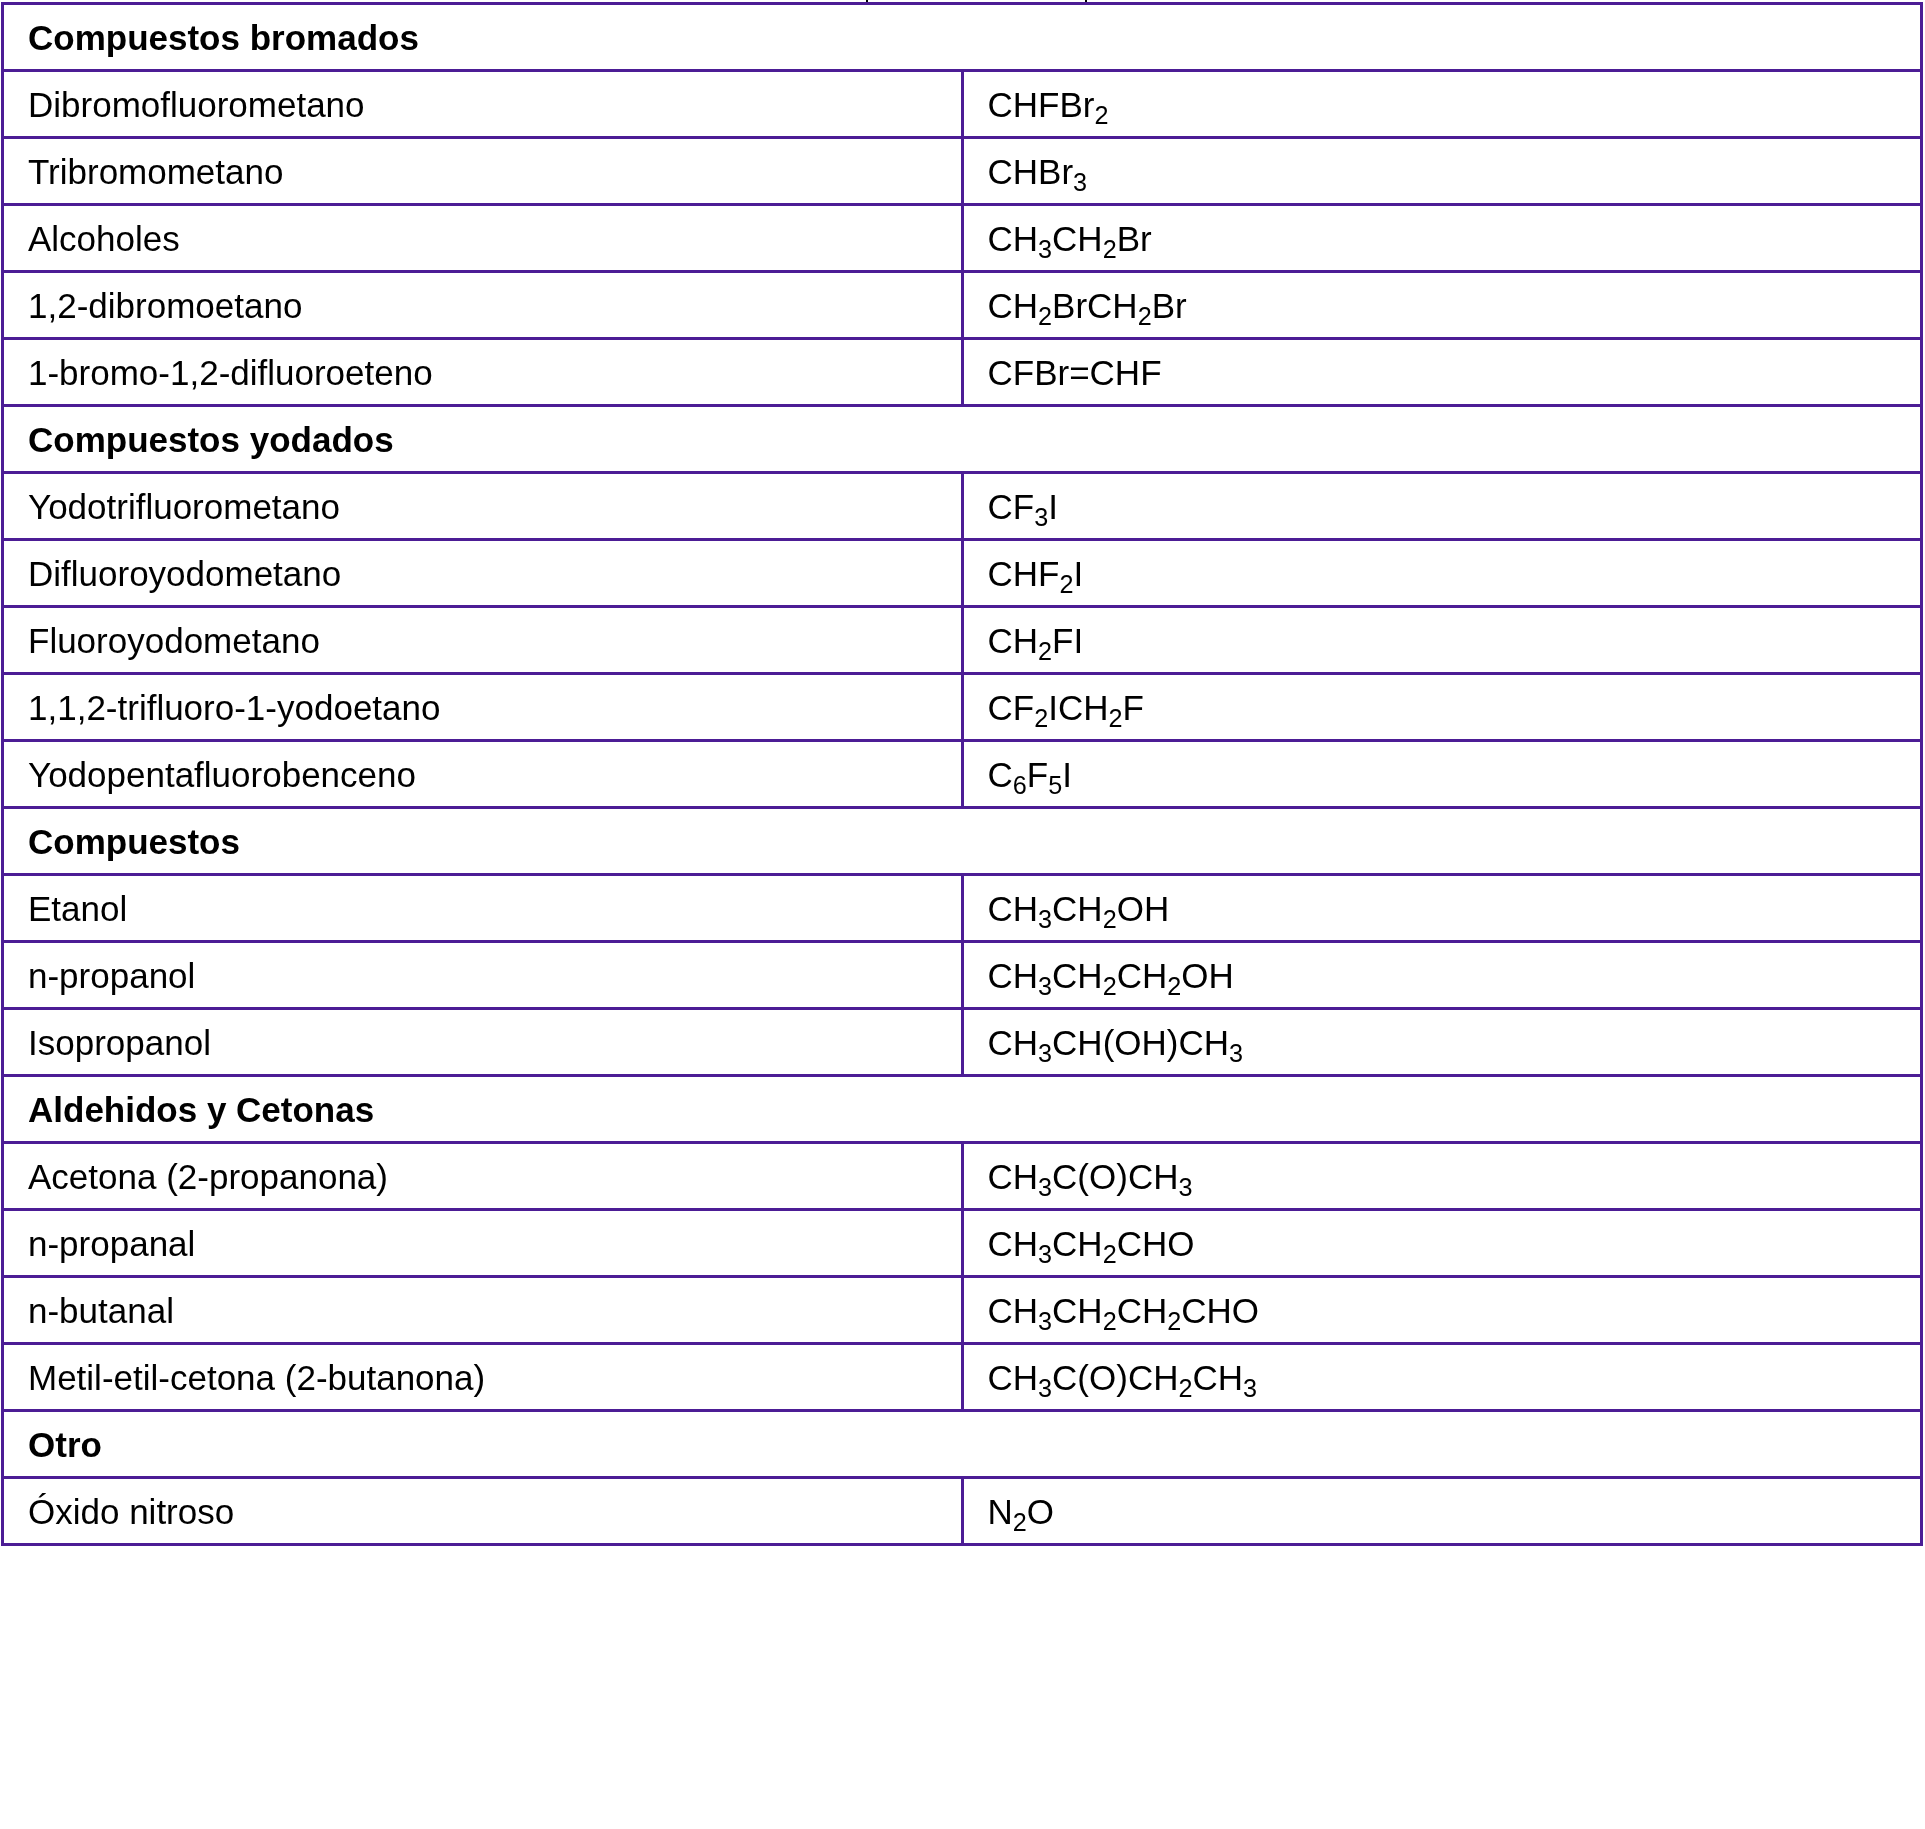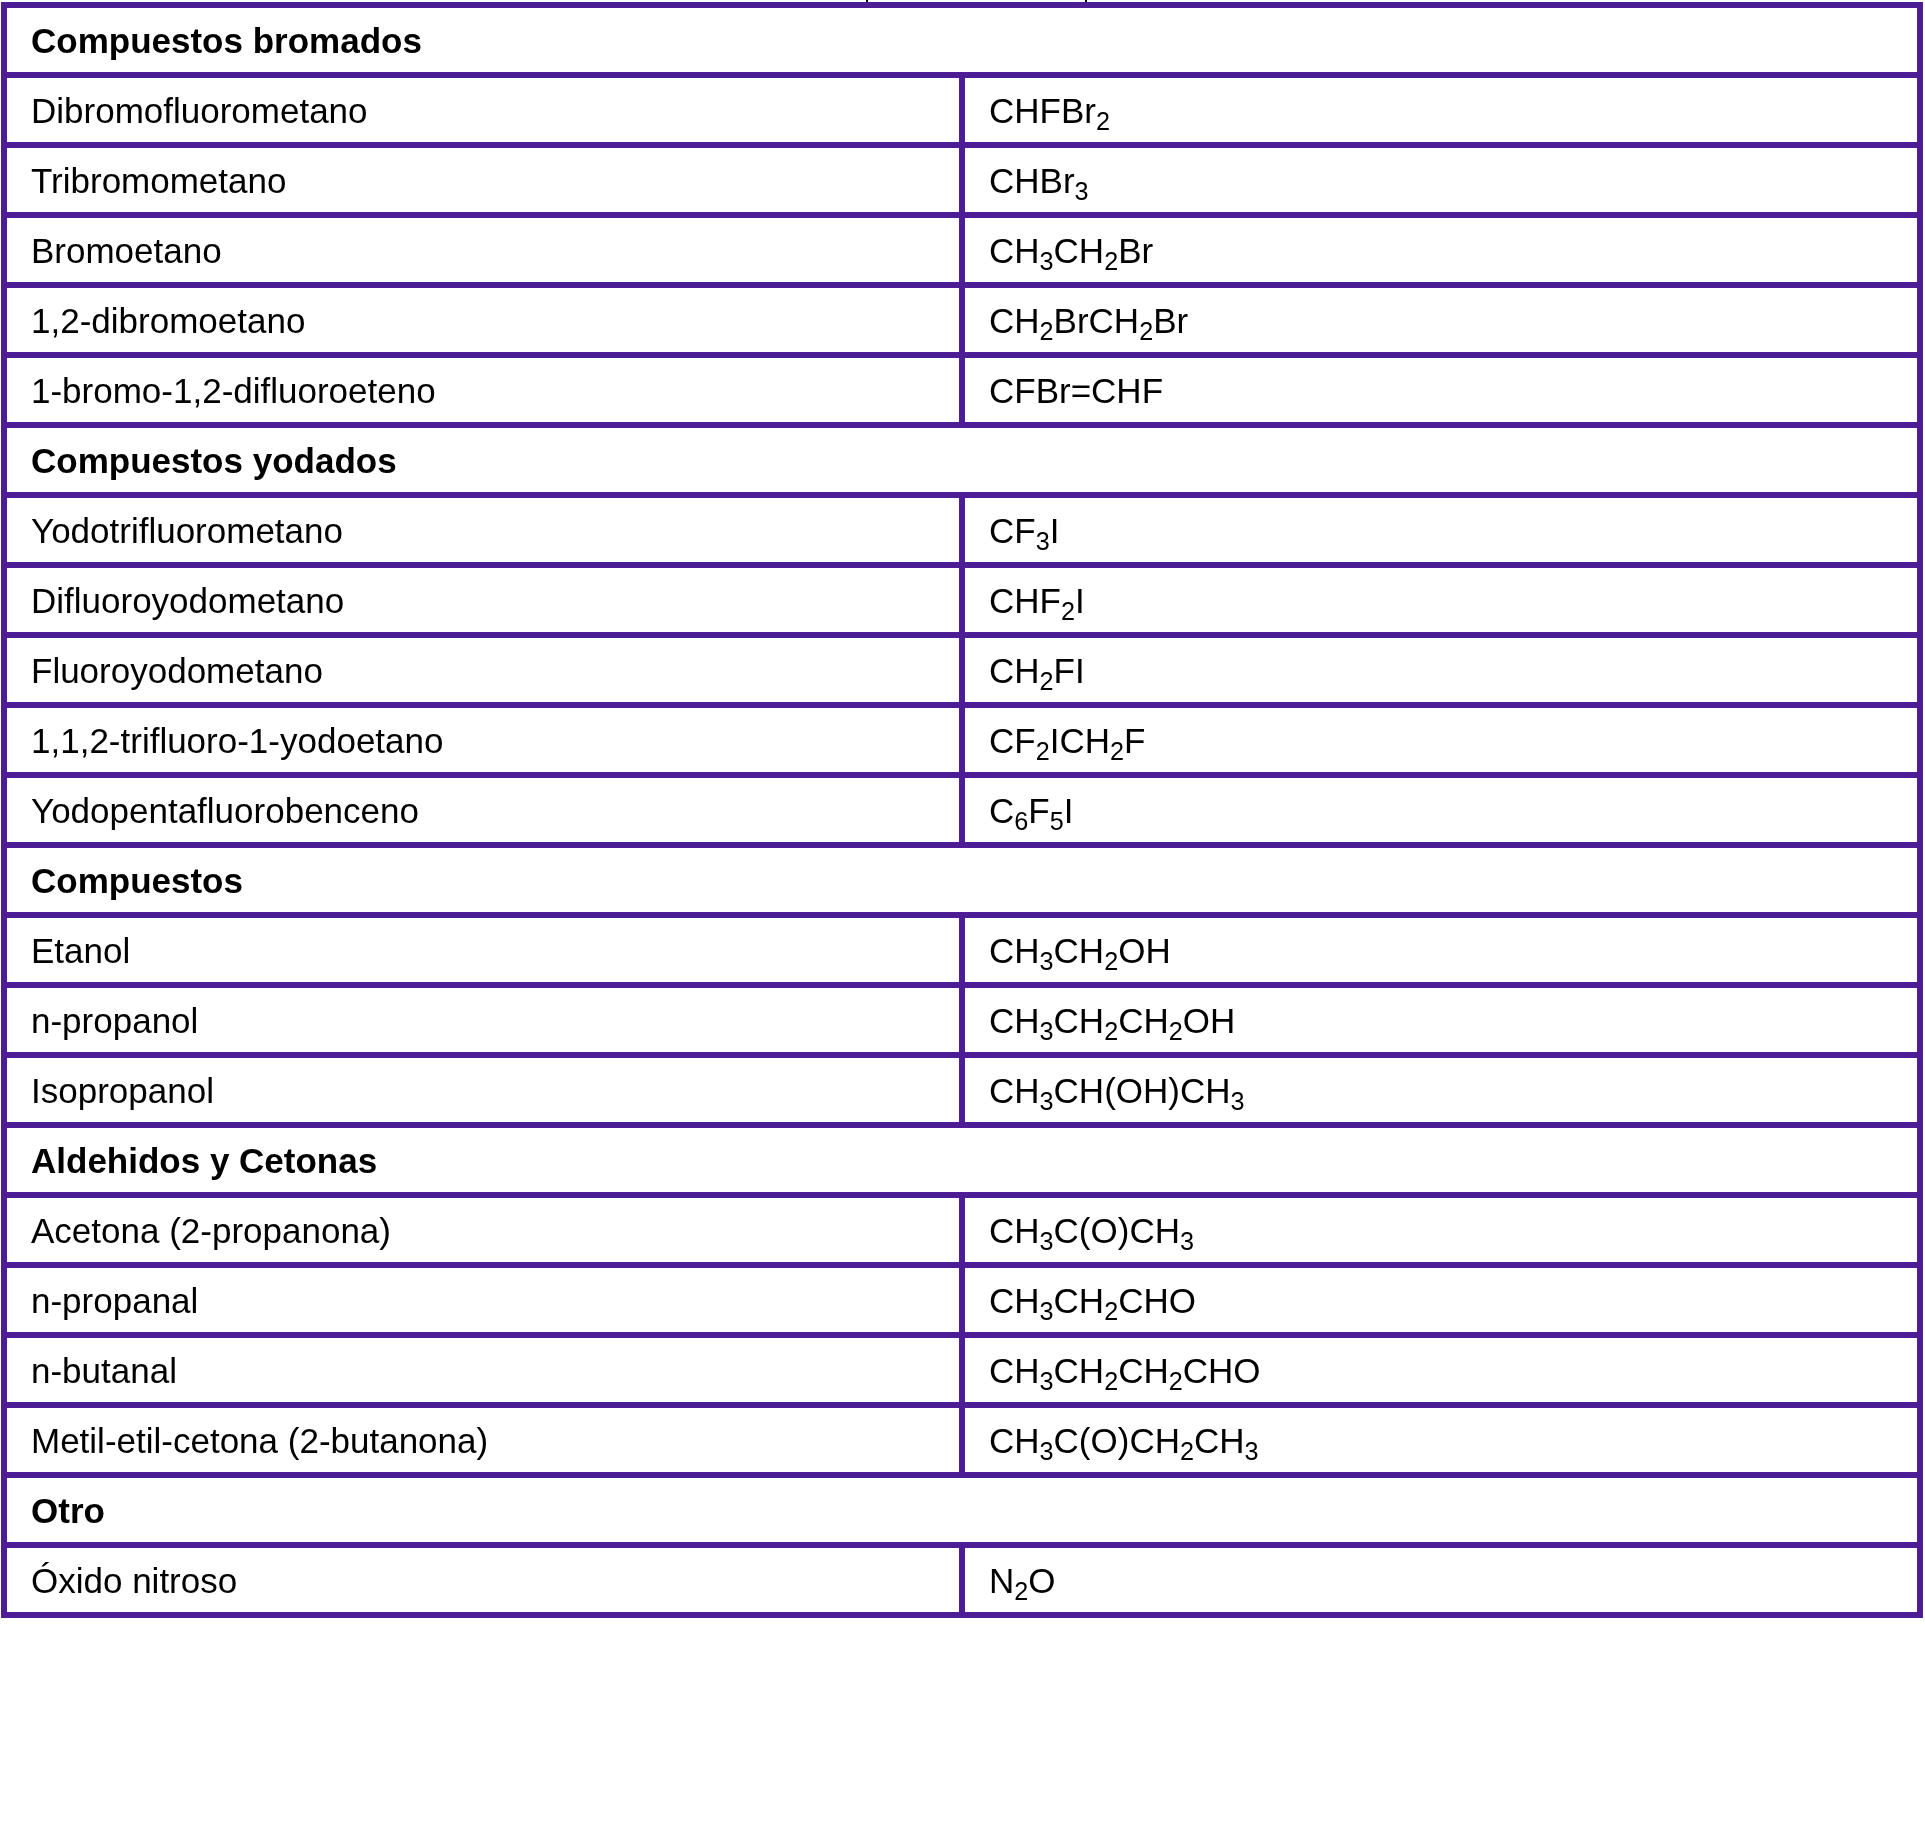--- a/index.html
+++ b/index.html
@@ -4,21 +4,21 @@
 <style>
   html, body { margin: 0; padding: 0; background: #ffffff; }
   body { width: 1925px; height: 1829px; position: relative; overflow: hidden;
          font-family: "Liberation Sans", "DejaVu Sans", sans-serif; color: #000; }
   .tick { position: absolute; top: 0; width: 2px; height: 4px; background: #000; }
   table.compounds {
     position: absolute; left: 1px; top: 2px;
     width: 1922px; border-collapse: collapse; table-layout: fixed;
   }
   table.compounds td {
-    border: 6px solid #4c1d95;
+    border: 3px solid #4c1d95;
     height: 64px; padding: 0 0 0 24px;
     font-size: 35px; line-height: 1; vertical-align: middle;
     white-space: nowrap;
   }
   table.compounds td.name { width: 1090px; margin-top: 7px; }
   table.compounds tr.section td { font-weight: bold; }
   sub { font-size: 0.72em; vertical-align: -0.28em; line-height: 0; }
 </style>
 </head>
 <body>
@@ -33,21 +33,21 @@
       </tr>
       <tr>
         <td class="name">Dibromofluorometano</td>
         <td class="formula"><span>CHFBr</span><sub>2</sub></td>
       </tr>
       <tr>
         <td class="name">Tribromometano</td>
         <td class="formula"><span>CHBr</span><sub>3</sub></td>
       </tr>
       <tr>
-        <td class="name">Bromoetano</td>
+        <td class="name">Alcoholes</td>
         <td class="formula"><span>CH</span><sub>3</sub><span>CH</span><sub>2</sub><span>Br</span></td>
       </tr>
       <tr>
         <td class="name">1,2-dibromoetano</td>
         <td class="formula"><span>CH</span><sub>2</sub><span>BrCH</span><sub>2</sub><span>Br</span></td>
       </tr>
       <tr>
         <td class="name">1-bromo-1,2-difluoroeteno</td>
         <td class="formula"><span>CFBr=CHF</span></td>
       </tr>

